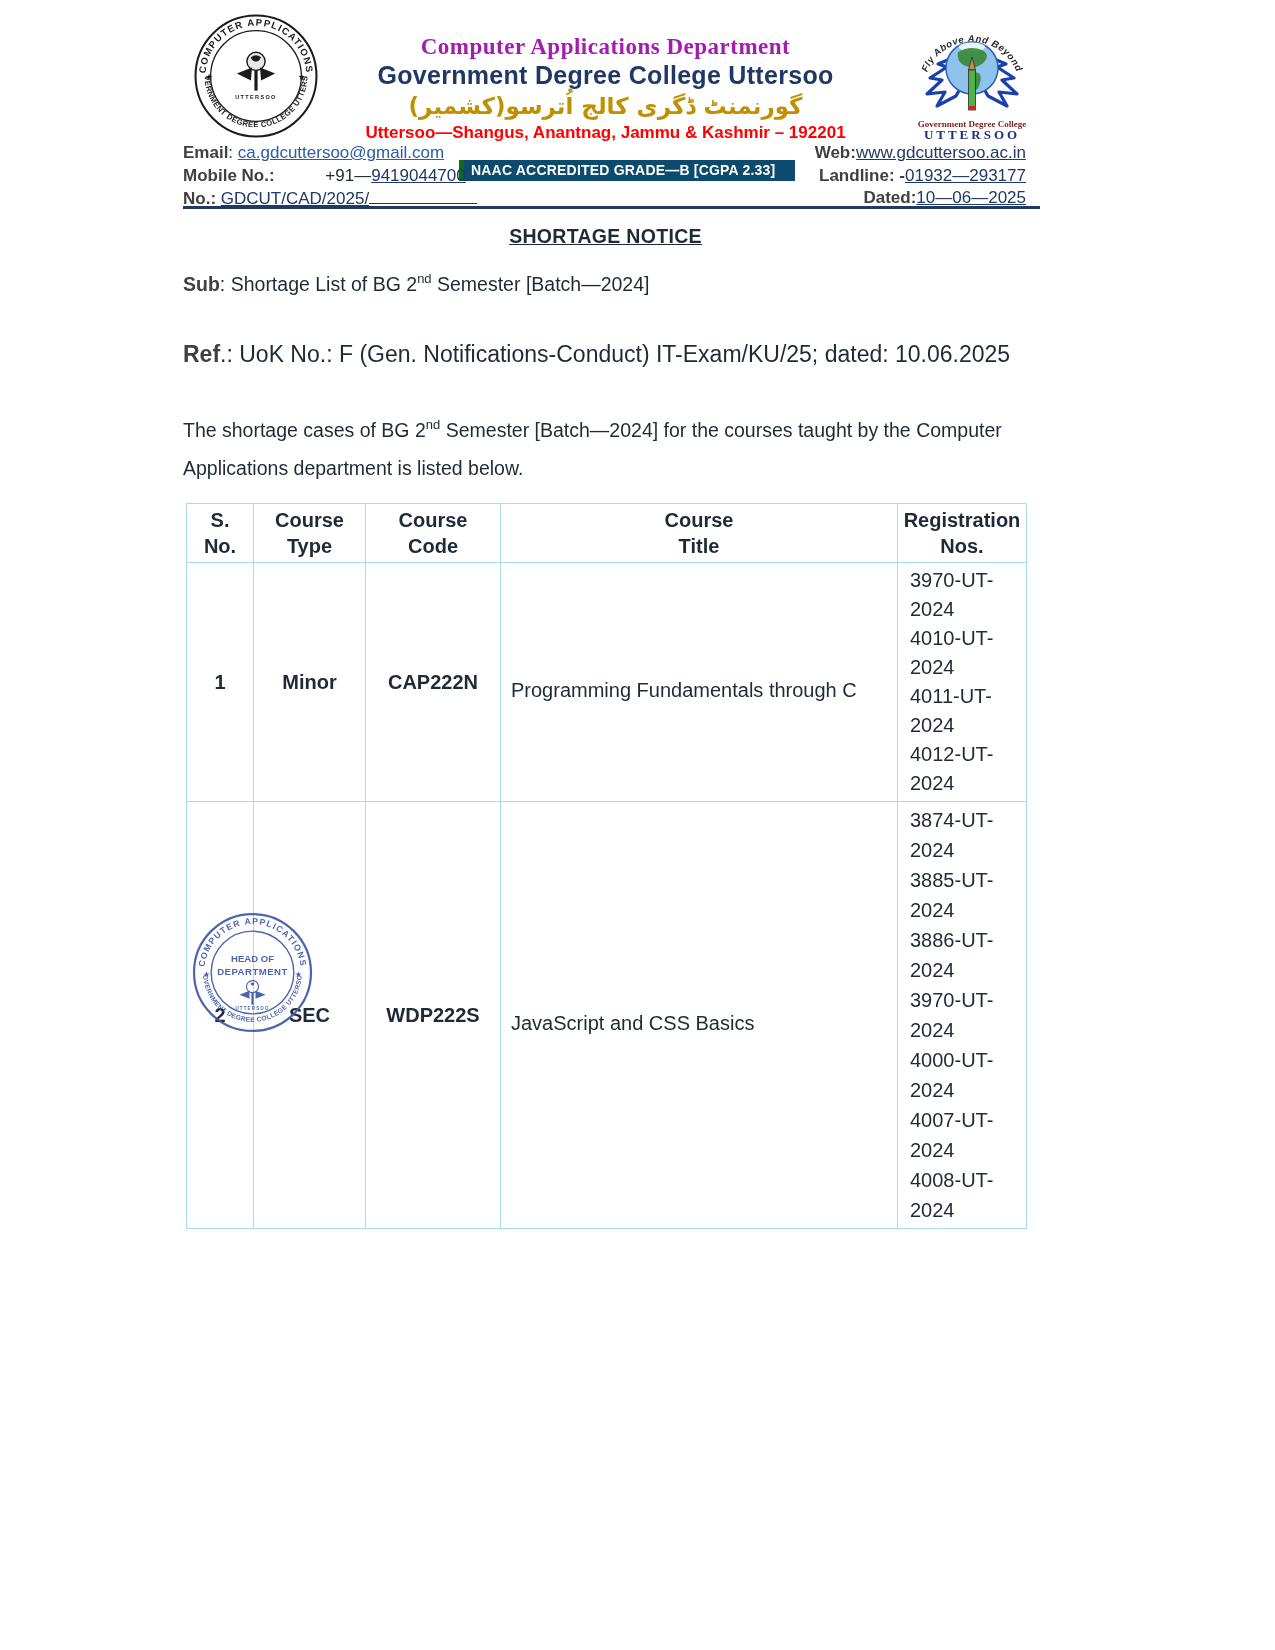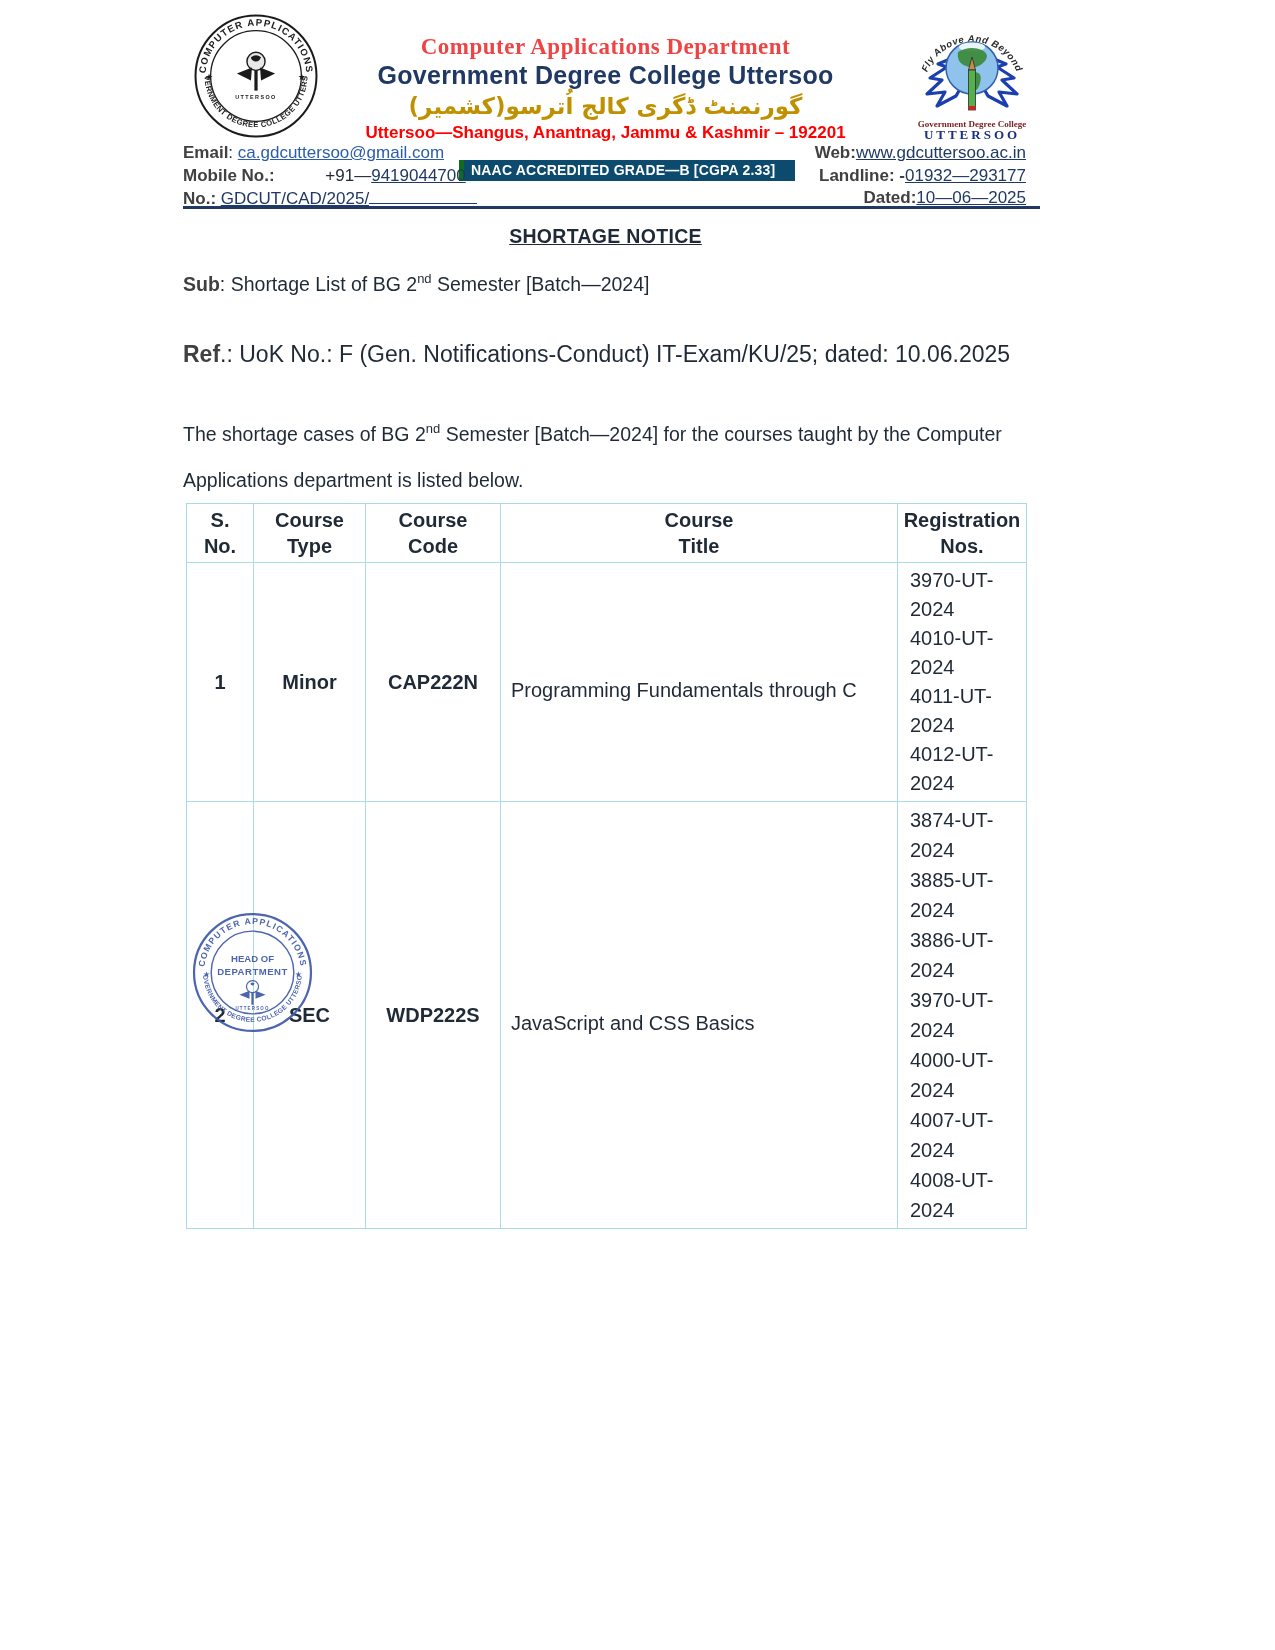--- a/index.html
+++ b/index.html
@@ -4,21 +4,21 @@
 <style>
   * { margin:0; padding:0; box-sizing:border-box; }
   body { background:#888; font-family:"Liberation Sans", sans-serif; }
   .page { position:relative; width:1275px; height:1650px; background:#ffffff; margin:0 auto; overflow:hidden; color:#1f2a36; }
 
   
   .seal-left { position:absolute; left:193px; top:13px; width:126px; height:126px; }
   .logo-right { position:absolute; left:900px; top:10px; width:144px; height:132px; }
 
   .head-center { position:absolute; left:318px; top:34px; width:575px; text-align:center; }
-  .head-dept { font-family:"Liberation Serif", serif; font-weight:bold; font-size:23px; color:#ef4444; letter-spacing:.5px; }
+  .head-dept { font-family:"Liberation Serif", serif; font-weight:bold; font-size:23px; color:#a21caf; letter-spacing:.5px; }
   .head-college { font-size:25px; font-weight:bold; color:#1F3864; margin-top:1px; letter-spacing:.3px; }
   .head-urdu { font-family:"DejaVu Sans", sans-serif; direction:rtl; font-size:23px; font-weight:bold; color:#BF9000; line-height:30px; margin-top:1px; }
   .head-address { font-size:17px; font-weight:bold; color:#FF0000; margin-top:2px; }
 
   
   .c-row { position:absolute; font-size:17px; line-height:20px; white-space:nowrap; }
   .lbl { font-weight:bold; color:#404040; }
   .val-u { color:#1F3864; text-decoration:underline; }
   .link { color:#2A5CAA; text-decoration:underline; }
   .row-left1 { left:183px; top:143px; }
@@ -28,21 +28,21 @@
   .blank-line { display:inline-block; width:108px; border-bottom:1.5px solid #1F3864; height:16px; vertical-align:baseline; }
   .naac-badge { position:absolute; left:459px; top:160px; background:#0c4a6e; border-left:5px solid #0F6B1F; color:#ffffff; font-weight:bold; font-size:14px; padding:2px 20px 3px 7px; letter-spacing:.2px; }
   .row-right { left:808px; width:218px; display:flex; justify-content:flex-end; }
   .rr1 { top:143px; } .rr2 { top:166px; } .rr3 { top:188px; }
   .head-rule { position:absolute; left:183px; top:206px; width:857px; height:2.5px; background:#1F3864; }
 
   
   .notice-title { position:absolute; left:183px; top:225px; width:845px; text-align:center; font-size:19.5px; font-weight:bold; text-decoration:underline; letter-spacing:.3px; }
   .sub-line { position:absolute; left:183px; top:271px; font-size:19.5px; }
   .ref-line { position:absolute; left:183px; top:341px; font-size:23px; }
-  .body-para { position:absolute; left:183px; top:406px; width:852px; font-size:19.5px; line-height:46px; }
+  .body-para { position:absolute; left:183px; top:406px; width:852px; font-size:19.5px; line-height:38px; }
   sup { font-size:13px; }
 
   
   table.shortage { position:absolute; left:186px; top:503px; border-collapse:collapse; table-layout:fixed; font-size:20px; color:#1f2a36; }
   table.shortage th, table.shortage td { border:1.5px solid #A9DBE8; vertical-align:middle; }
   table.shortage th { font-weight:bold; text-align:center; line-height:26px; padding:3px 0; }
   td.c-sno, td.c-type, td.c-code { text-align:center; font-weight:bold; }
   td.c-title { text-align:left; padding:20px 6px 4px 10px; line-height:29px; }
   td.c-regs { text-align:left; padding:3px 4px 3px 12px; }
   tr.row-1 td.c-regs { line-height:29px; }

